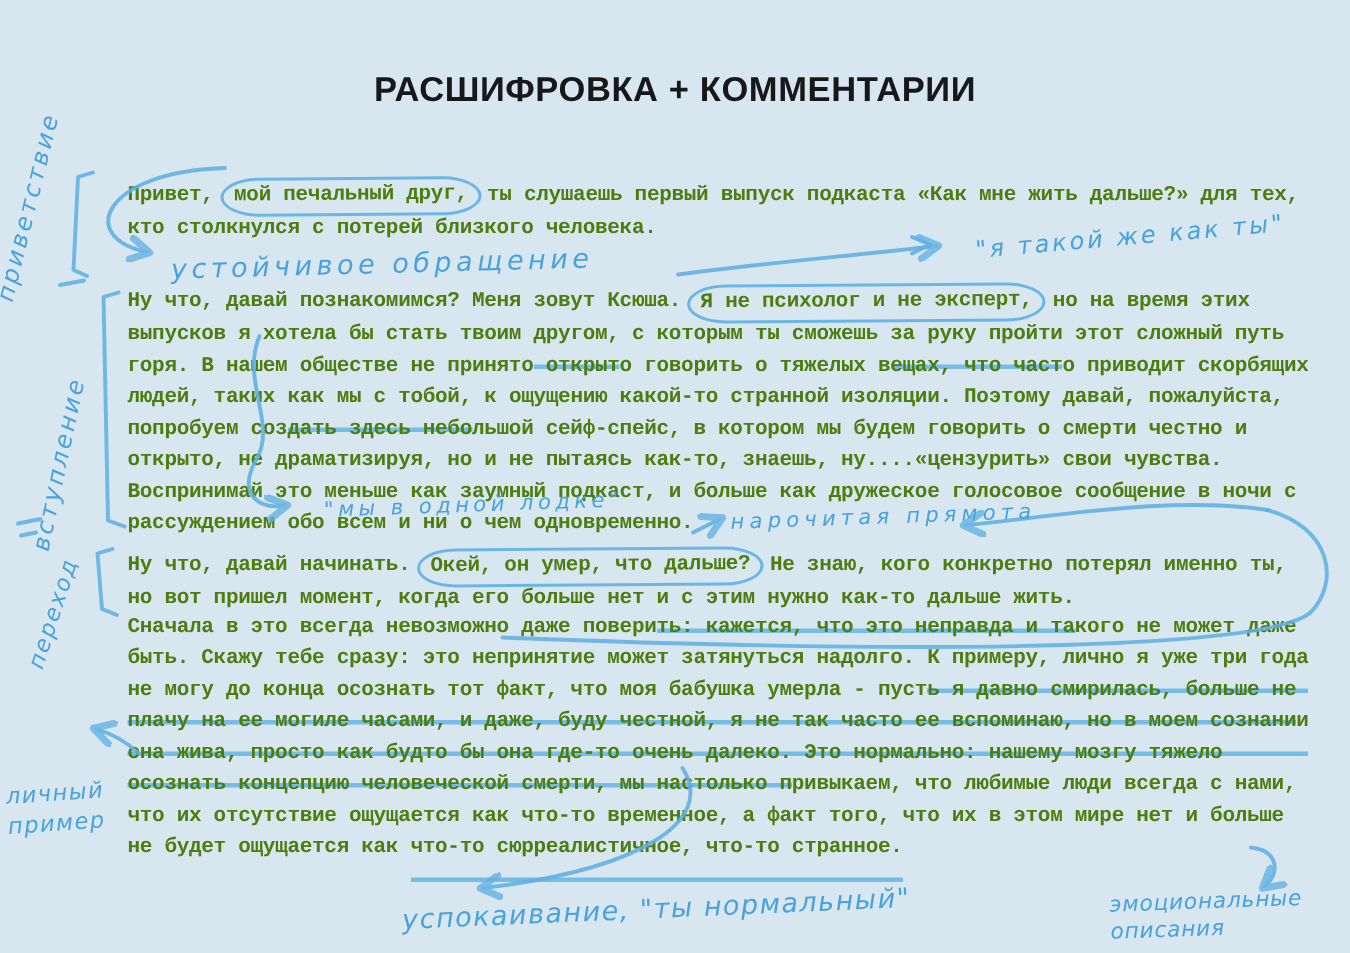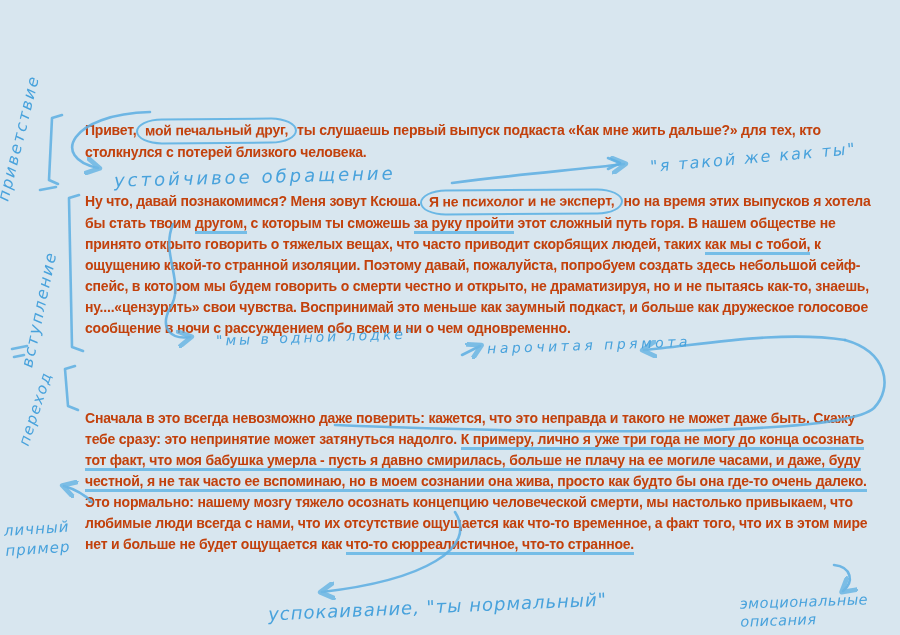--- a/index.html
+++ b/index.html
@@ -3,24 +3,24 @@
 <meta charset="utf-8">
 <style>
   html,body{margin:0;padding:0;}
   body{background:#d8e6ef;font-family:"Liberation Sans",sans-serif;}
   .page{position:relative;width:900px;height:635px;background:#d8e6ef;overflow:hidden;}
 
   .title{position:absolute;left:0;top:46px;width:100%;text-align:center;
     font-size:23px;font-weight:700;color:#17181a;letter-spacing:.4px;}
 
   .para{position:absolute;left:85px;width:792px;font-size:14px;line-height:21px;
-    font-weight:700;color:#c2410c;letter-spacing:-0.2px;z-index:2;}
+    font-weight:700;color:#4d7c0f;letter-spacing:-0.2px;z-index:2;font-family:Liberation Mono, monospace;}
   .p1{top:120px;} .p2{top:191px;} .p3{top:367px;} .p4{top:408px;}
 
-  .seg-underline{border-bottom:3px solid rgba(106,184,230,.9);padding-bottom:0px;}
+  .seg-underline{border-bottom:3px solid rgba(106,184,230,.9);padding-bottom:12px;}
   .seg-circle{display:inline-block;border:2px solid rgba(100,180,228,.95);
     border-radius:30px/15px;padding:0 7px 1px;margin:-2px -4px;transform:rotate(-.4deg);}
 
   .hand{position:absolute;font-family:"DejaVu Sans",sans-serif;font-style:italic;
     color:#48a2dc;z-index:4;white-space:nowrap;}
   .hand-stable{left:114px;top:166px;font-size:18px;letter-spacing:3px;transform:rotate(-1.5deg);}
   .hand-same-you{left:650px;top:148px;font-size:16px;letter-spacing:2px;transform:rotate(-5deg);}
   .hand-boat{left:216px;top:329px;font-size:14px;letter-spacing:3px;transform:rotate(-2deg);}
   .hand-direct{left:487px;top:337px;font-size:14px;letter-spacing:3.5px;transform:rotate(-2deg);}
   .hand-reassure{left:268px;top:596px;font-size:18px;letter-spacing:1px;transform:rotate(-2.5deg);}
@@ -37,20 +37,21 @@
 
   svg.ink{position:absolute;left:0;top:0;z-index:3;pointer-events:none;}
   svg.ink path, svg.ink line{fill:none;stroke:#60b0e3;stroke-width:2.6;
     stroke-linecap:round;stroke-linejoin:round;opacity:.88;}
 </style>
 </head>
 <body>
 
 <div class="page">
 
+  <div class="title">РАСШИФРОВКА + КОММЕНТАРИИ</div>
 
   <svg class="ink" width="900" height="635" viewBox="0 0 900 635">
     <defs>
       <marker id="ch" viewBox="0 0 10 10" refX="7" refY="5" markerWidth="7" markerHeight="7" orient="auto">
         <path d="M1,1 L8,5 L1,9" fill="none" stroke="#60b0e3" stroke-width="2"></path>
       </marker>
     </defs>
     <path d="M 62,115 L 52,118 L 49,180 L 58,184"></path>
     <path d="M 150,112 C 70,114 50,158 98,168" marker-end="url(#ch)"></path>
     <path d="M 452,183 C 520,174 575,170 624,164" marker-end="url(#ch)"></path>
@@ -64,20 +65,21 @@
     <path d="M 462,355 L 480,346" marker-end="url(#ch)"></path>
     <path d="M 845,340 C 780,330 700,345 644,350" marker-end="url(#ch)"></path>
     <path d="M 845,340 C 888,352 893,388 874,408 C 848,432 640,437 335,425"></path>
     <path d="M 92,502 C 84,494 74,489 64,486" marker-end="url(#ch)"></path>
     <path d="M 455,512 C 478,548 425,580 322,592" marker-end="url(#ch)"></path>
     <path d="M 834,565 C 852,567 854,582 843,591" marker-end="url(#ch)"></path>
   </svg>
 
   <div class="para p1"><span class="seg seg-none">Привет, </span><span class="seg seg-circle">мой печальный друг,</span><span class="seg seg-none"> ты слушаешь первый выпуск подкаста «Как мне жить дальше?» для тех, кто столкнулся с потерей близкого человека.</span></div>
   <div class="para p2"><span class="seg seg-none">Ну что, давай познакомимся? Меня зовут Ксюша. </span><span class="seg seg-circle">Я не психолог и не эксперт,</span><span class="seg seg-none"> но на время этих выпусков я хотела бы стать твоим </span><span class="seg seg-underline">другом,</span><span class="seg seg-none"> с которым ты сможешь </span><span class="seg seg-underline">за руку пройти</span><span class="seg seg-none"> этот сложный путь горя. В нашем обществе не принято открыто говорить о тяжелых вещах, что часто приводит скорбящих людей, таких </span><span class="seg seg-underline">как мы с тобой,</span><span class="seg seg-none"> к ощущению какой-то странной изоляции. Поэтому давай, пожалуйста, попробуем создать здесь небольшой сейф-спейс, в котором мы будем говорить о смерти честно и открыто, не драматизируя, но и не пытаясь как-то, знаешь, ну....«цензурить» свои чувства. Воспринимай это меньше как заумный подкаст, и больше как дружеское голосовое сообщение в ночи с рассуждением обо всем и ни о чем одновременно.</span></div>
+  <div class="para p3"><span class="seg seg-none">Ну что, давай начинать. </span><span class="seg seg-circle">Окей, он умер, что дальше?</span><span class="seg seg-none"> Не знаю, кого конкретно потерял именно ты, но вот пришел момент, когда его больше нет </span><span class="seg seg-underline">и с этим нужно как-то дальше жить.</span></div>
   <div class="para p4"><span class="seg seg-none">Сначала в это всегда невозможно даже поверить: кажется, что это неправда и такого не может даже быть. Скажу тебе сразу: это непринятие может затянуться надолго. </span><span class="seg seg-underline">К примеру, лично я уже три года не могу до конца осознать тот факт, что моя бабушка умерла - пусть я давно смирилась, больше не плачу на ее могиле часами, и даже, буду честной, я не так часто ее вспоминаю, но в моем сознании она жива, просто как будто бы она где-то очень далеко.</span><span class="seg seg-none"> Это нормально: нашему мозгу тяжело осознать концепцию человеческой смерти, мы настолько привыкаем, что любимые люди всегда с нами, что их отсутствие ощущается как что-то временное, а факт того, что их в этом мире нет и больше не будет ощущается как </span><span class="seg seg-underline">что-то сюрреалистичное, что-то странное.</span></div>
 
   <div class="side side-greeting">приветствие</div>
   <div class="side side-intro">вступление</div>
   <div class="side side-transition">переход</div>
   <div class="side side-personal">личный пример</div>
 
   <div class="hand hand-stable">устойчивое обращение</div>
   <div class="hand hand-same-you">"я такой же как ты"</div>
   <div class="hand hand-boat">"мы в одной лодке"</div>

